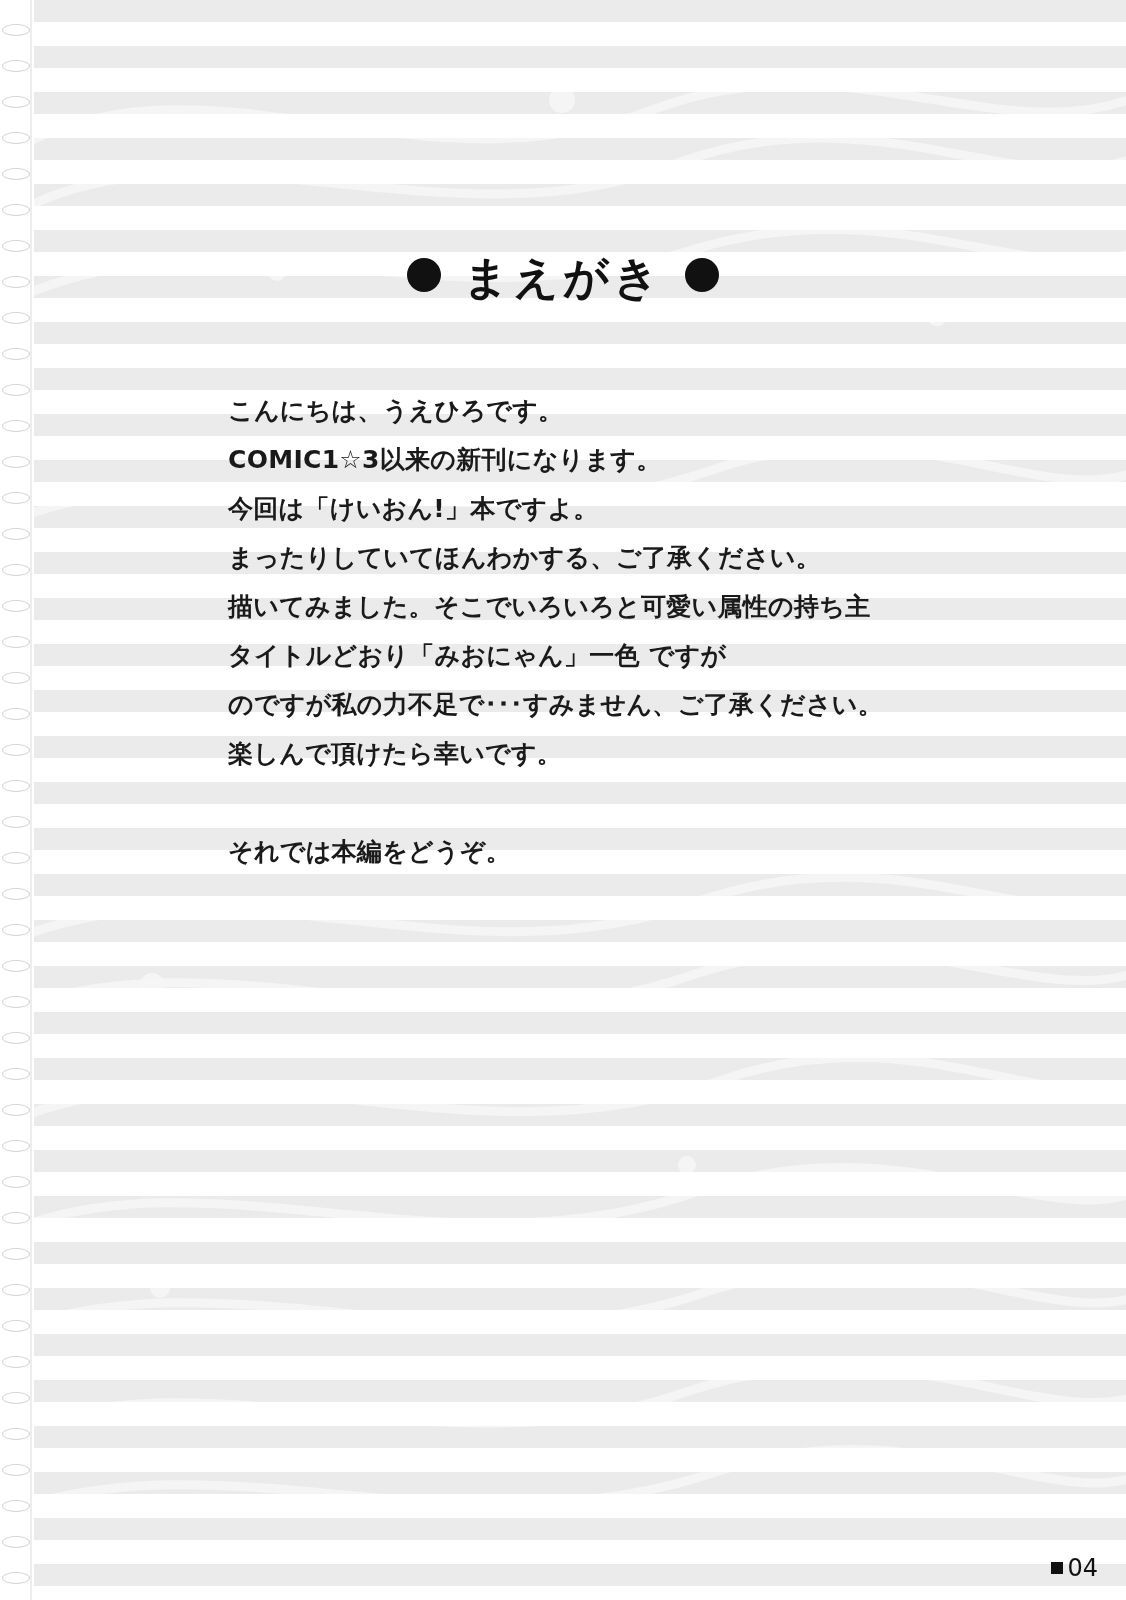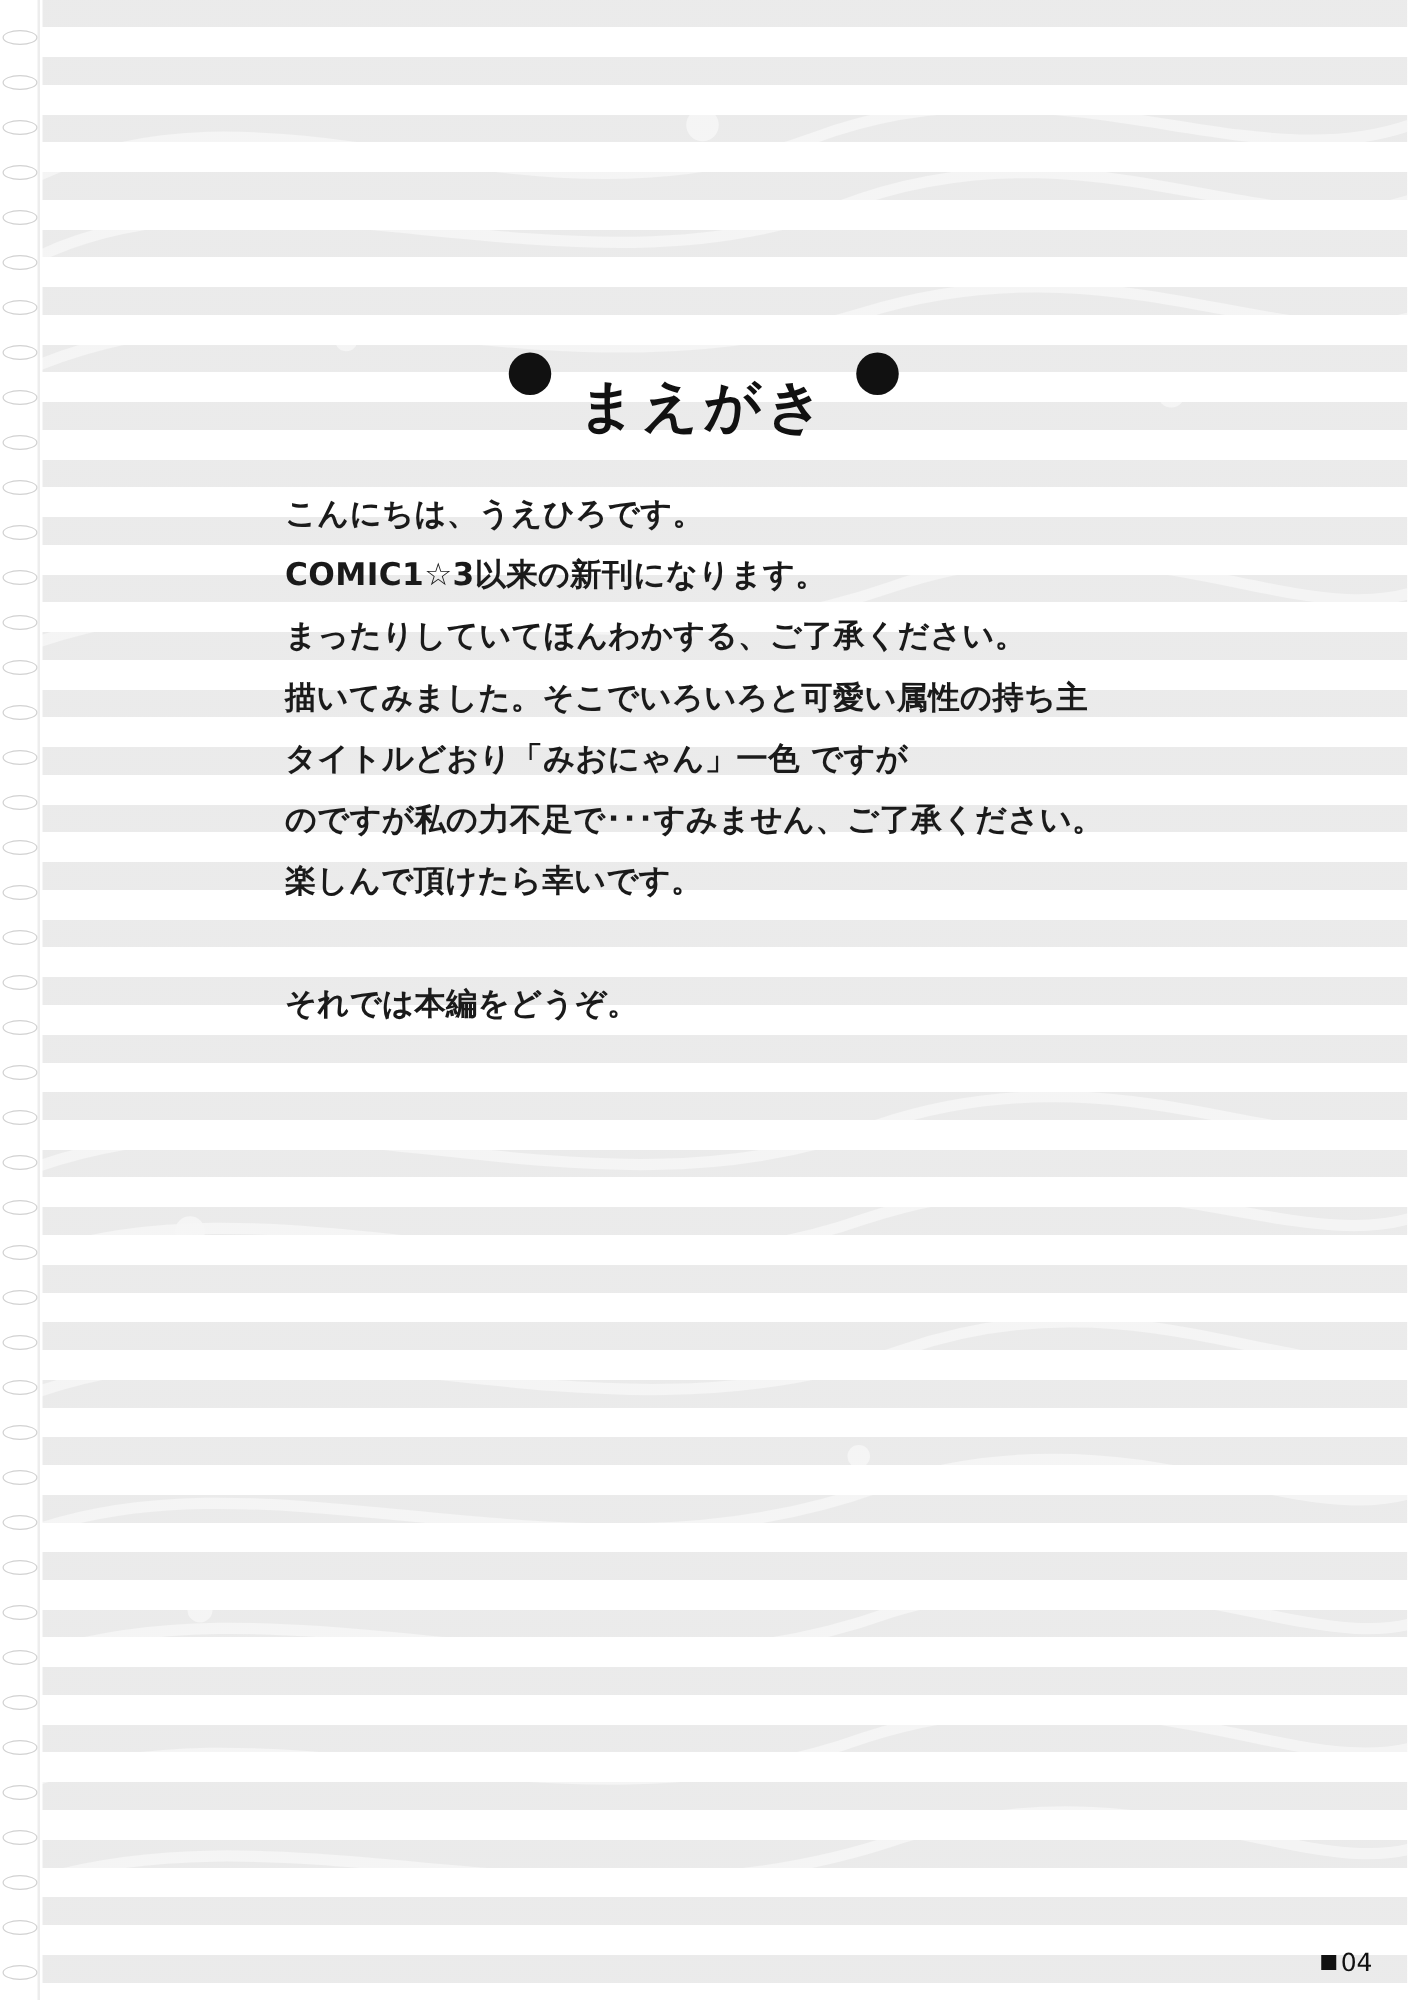--- a/index.html
+++ b/index.html
@@ -90,21 +90,20 @@
     width: 34px;
     height: 34px;
     border-radius: 50%;
     background: #111111;
     vertical-align: middle;
     margin: 0 22px 6px 22px;
   }
   .heading .htext {
     display: inline-block;
     vertical-align: middle;
-    margin-top: 47px;
   }
 
   
   .bodytext {
     position: absolute;
     left: 228px;
     top: 386px;
     width: 780px;
     font-family: "DejaVu Sans", sans-serif;
     font-size: 25px;
@@ -119,21 +118,21 @@
   .bodytext .gap {
     height: 49px;
   }
 
   
   .pagenum {
     position: absolute;
     right: 28px;
     bottom: 18px;
     font-family: "DejaVu Sans", sans-serif;
-    font-size: 20px;
+    font-size: 24px;
     color: #111111;
     display: flex;
     align-items: center;
     gap: 4px;
   }
   .pagenum .sq {
     display: inline-block;
     width: 12px;
     height: 12px;
     background: #111111;
@@ -218,20 +217,21 @@
     <div class="ring" style="top:1572px"></div>
   </div>
 
   <div class="heading">
     <span class="dot"></span><span class="htext">まえがき</span><span class="dot"></span>
   </div>
 
   <div class="bodytext">
     <div class="line">こんにちは、うえひろです。</div>
     <div class="line">COMIC1☆3以来の新刊になります。</div>
+    <div class="line">今回は「けいおん!」本ですよ。</div>
     <div class="line">まったりしていてほんわかする、ご了承ください。</div>
     <div class="line">描いてみました。そこでいろいろと可愛い属性の持ち主</div>
     <div class="line">タイトルどおり「みおにゃん」一色 ですが</div>
     <div class="line">のですが私の力不足で･･･すみません、ご了承ください。</div>
     <div class="line">楽しんで頂けたら幸いです。</div>
     <div class="gap"></div>
     <div class="line">それでは本編をどうぞ。</div>
   </div>
 
   <div class="pagenum">

